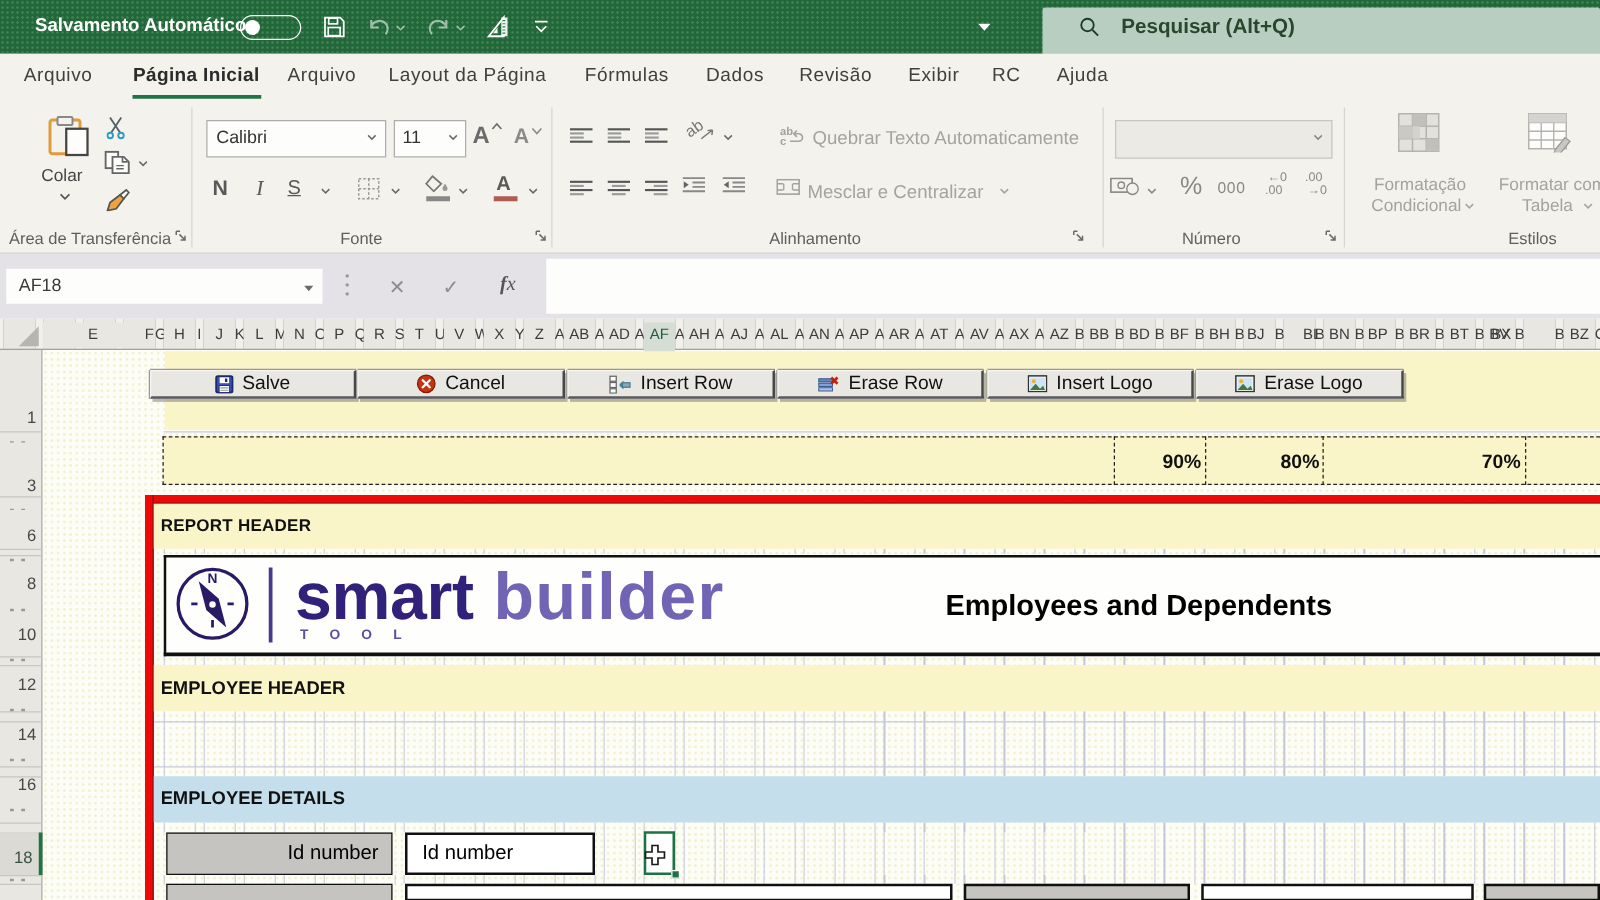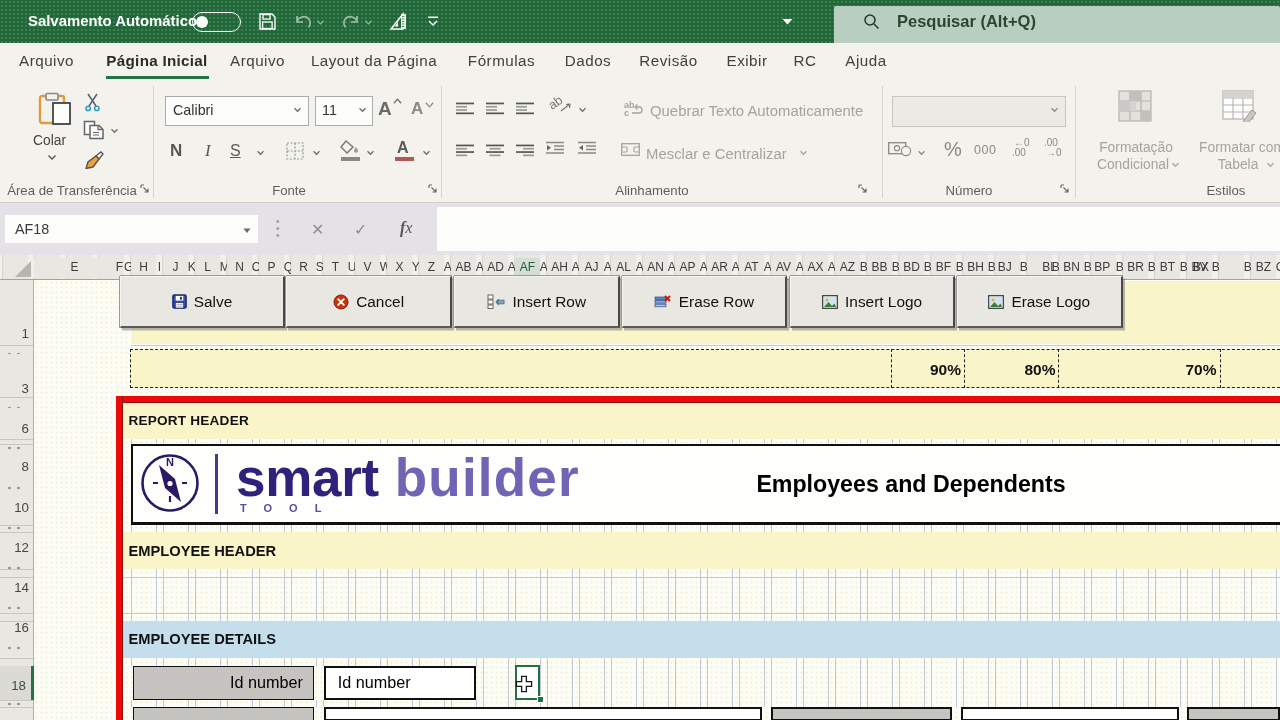--- a/index.html
+++ b/index.html
@@ -24,21 +24,21 @@
 .dtxt { position:absolute; font-size:14.3px; color:#444; white-space:nowrap; }
 #fbar { position:absolute; left:0; top:203px; width:1280px; height:52px; background:#e4e2e7; }
 #colhead { position:absolute; left:0; top:255px; width:1280px; height:25px; background:#e9e7e2; border-bottom:1px solid #a3a19d;
   background-image:repeating-linear-gradient(90deg, transparent 0 24.6px, #d5d3cf 24.6px 25.4px, #f1f0ed 25.4px 31.2px, #d5d3cf 31.2px 32px);
   background-position:131.2px 0; }
 #colhead .cl { position:absolute; top:3px; height:20px; font-size:12px; color:#3c3c3c; text-align:center; overflow:hidden; line-height:18px; }
 #colhead .colhl { background:#d6ddd4; color:#1c5c38; border-bottom:2.5px solid #217346; height:40px; }
 #rowhead { position:absolute; left:0; top:280px; width:34px; height:440px; background:#e9e7e2; border-right:1px solid #b1afab; }
 .rn { position:absolute; right:5px; width:26px; text-align:right; font-size:13.3px; color:#474747; height:18px; }
 .yellow { background:#f9f5c9; }
-.fbtn { position:absolute; top:276px; height:52px; background:#e9e7e2;
+.fbtn { position:absolute; top:296px; height:23px; background:#e9e7e2;
   border-top:1.6px solid #f6f5f2; border-left:1.6px solid #f6f5f2;
   border-right:2.4px solid #48484c; border-bottom:2.4px solid #5a5a5e;
   box-shadow:2px 2.5px 0 rgba(115,115,115,.5), -1px 0 0 #9a9896, 0 -1px 0 #9a9896;
   display:flex; align-items:center; justify-content:center; gap:7px;
   font-size:15.4px; color:#111; }
 .bandtxt { font-weight:bold; font-size:13.5px; color:#111; position:absolute; left:128.5px; }
 
 </style></head><body>
 <div id="titlebar">
 <div class="t" style="left:28px;top:12.5px;font-size:14.9px !important">Salvamento Automático</div>

